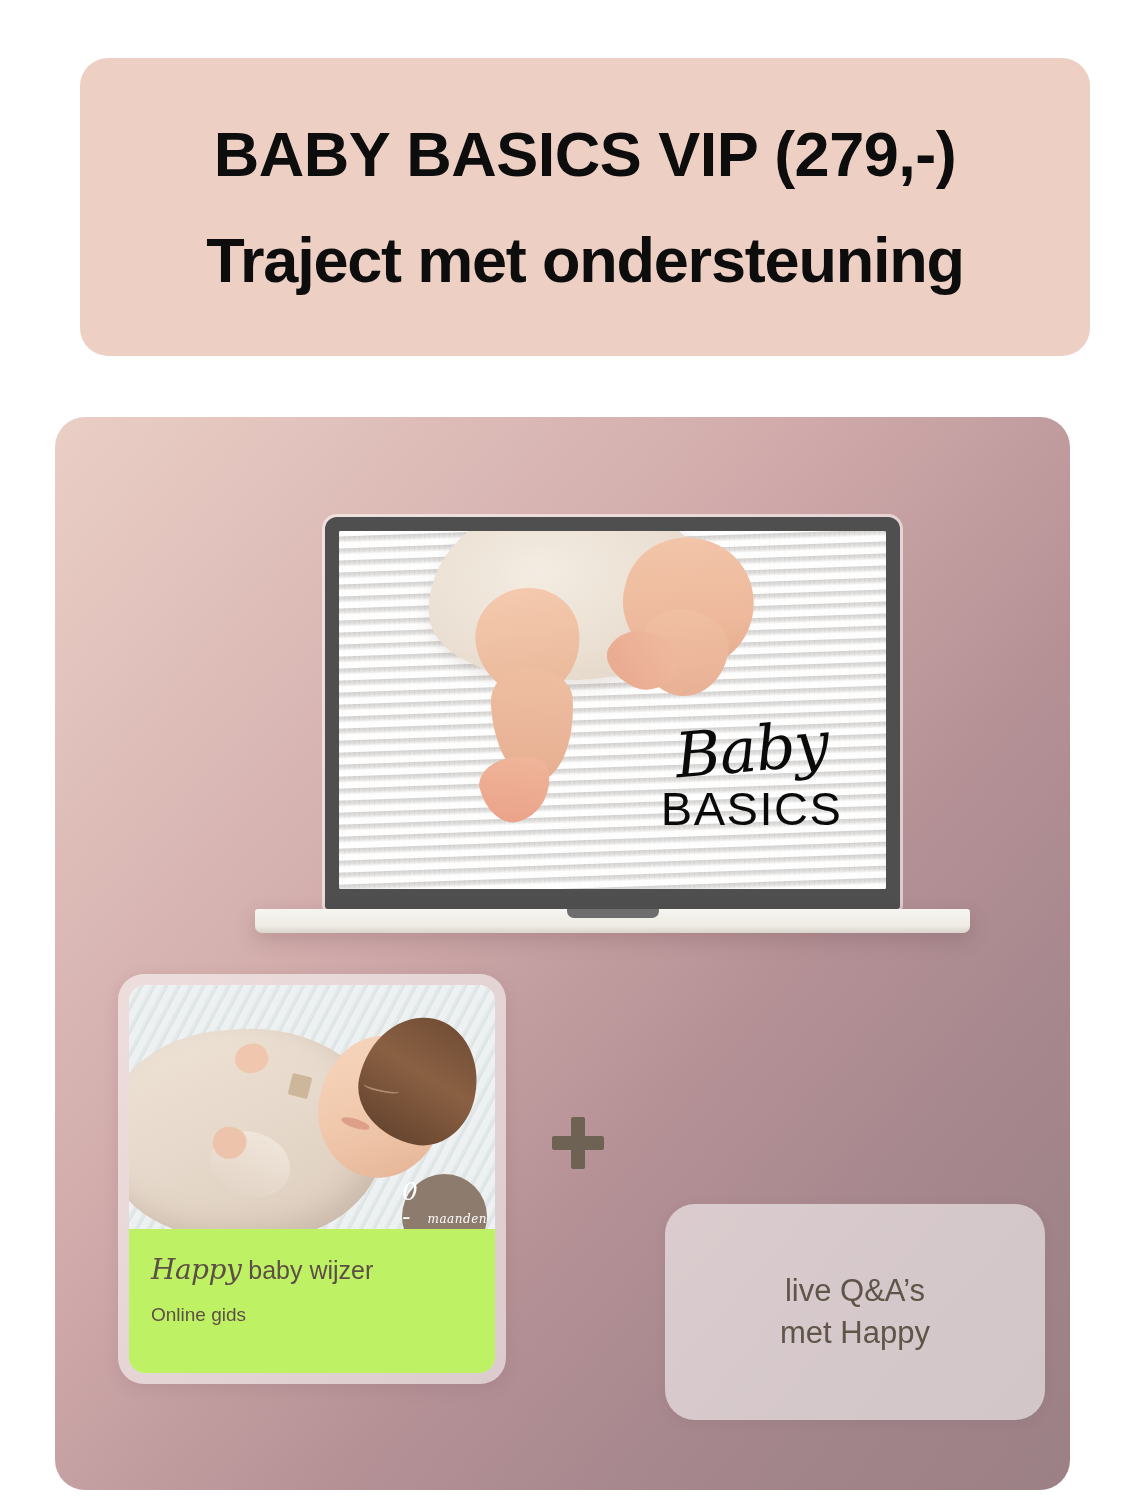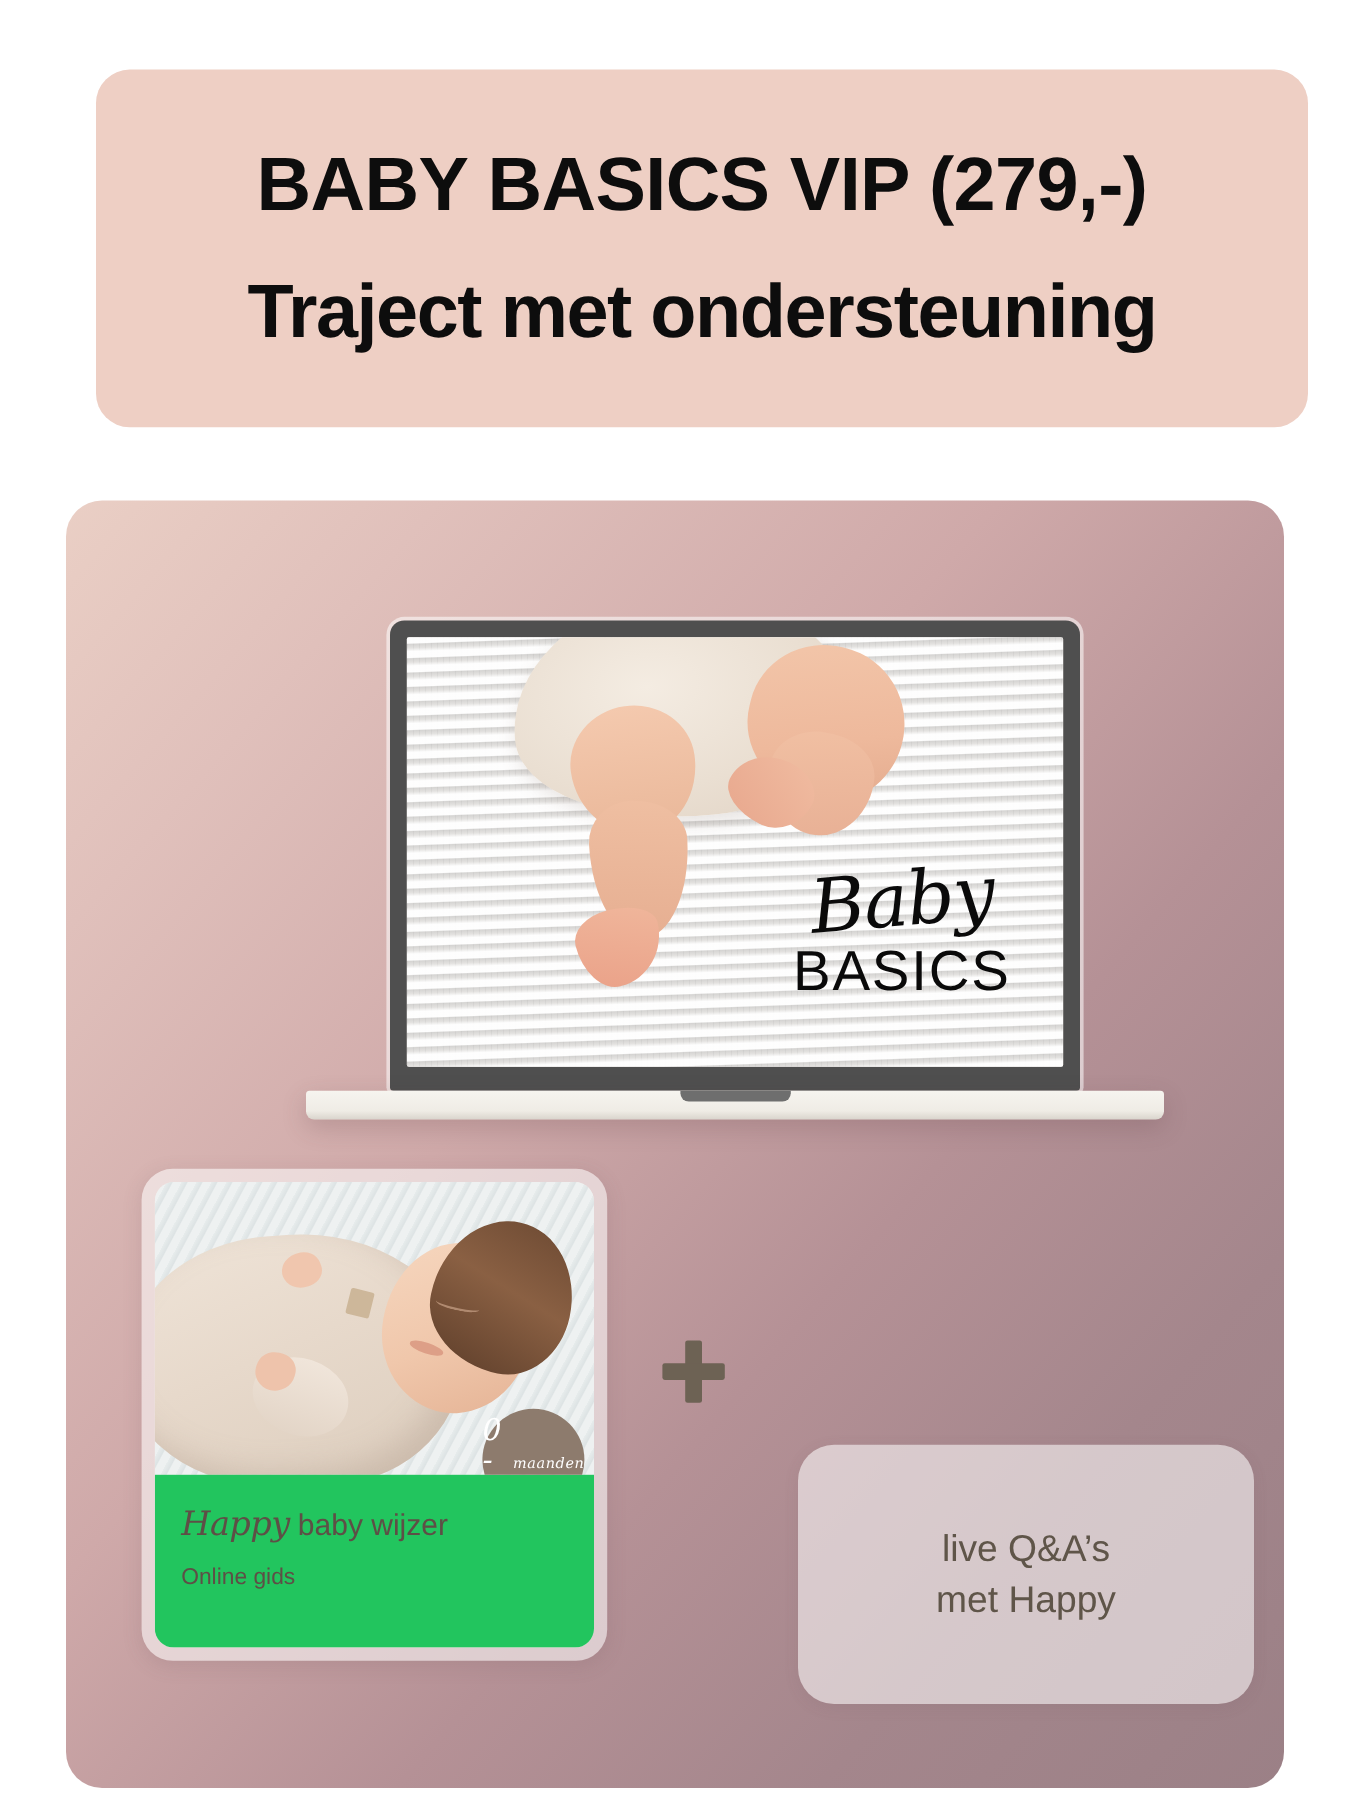--- a/index.html
+++ b/index.html
@@ -382,21 +382,21 @@
     font-style: italic;
     font-size: 12px;
     line-height: 1;
     margin-top: 4px;
     letter-spacing: 0.5px;
   }
 
   .guide-caption {
     position: relative;
     height: 37%;
-    background: #22c55e;
+    background: #bef264;
     padding: 26px 0 0 22px;
     box-sizing: border-box;
   }
   .guide-title {
     font-size: 25px;
     color: #5e4f46;
     line-height: 1.1;
     white-space: nowrap;
   }
   .guide-title .script {

